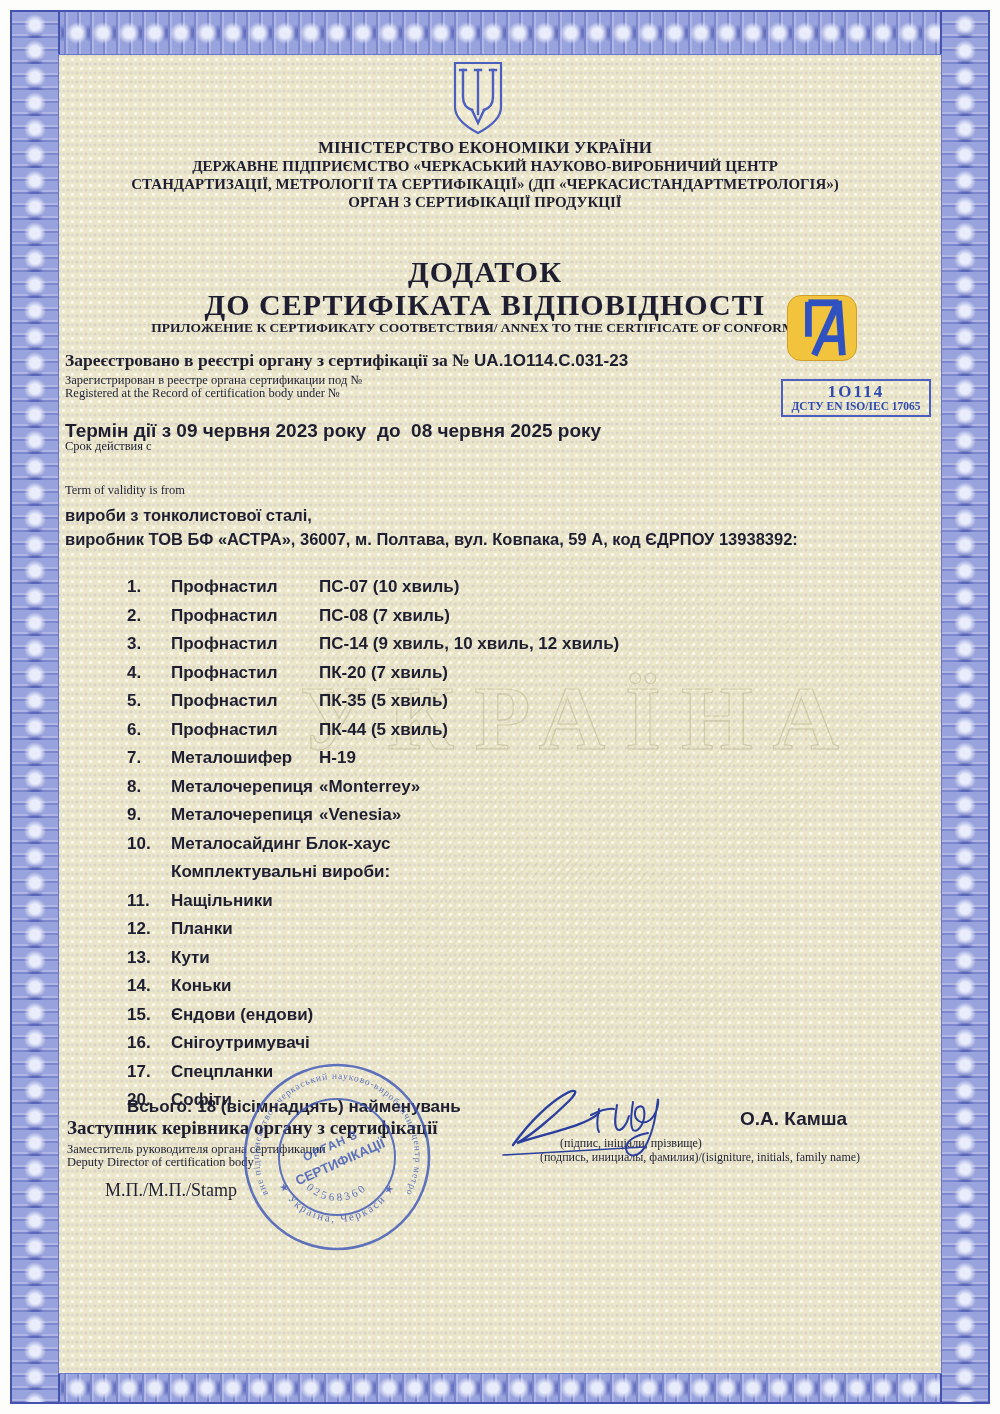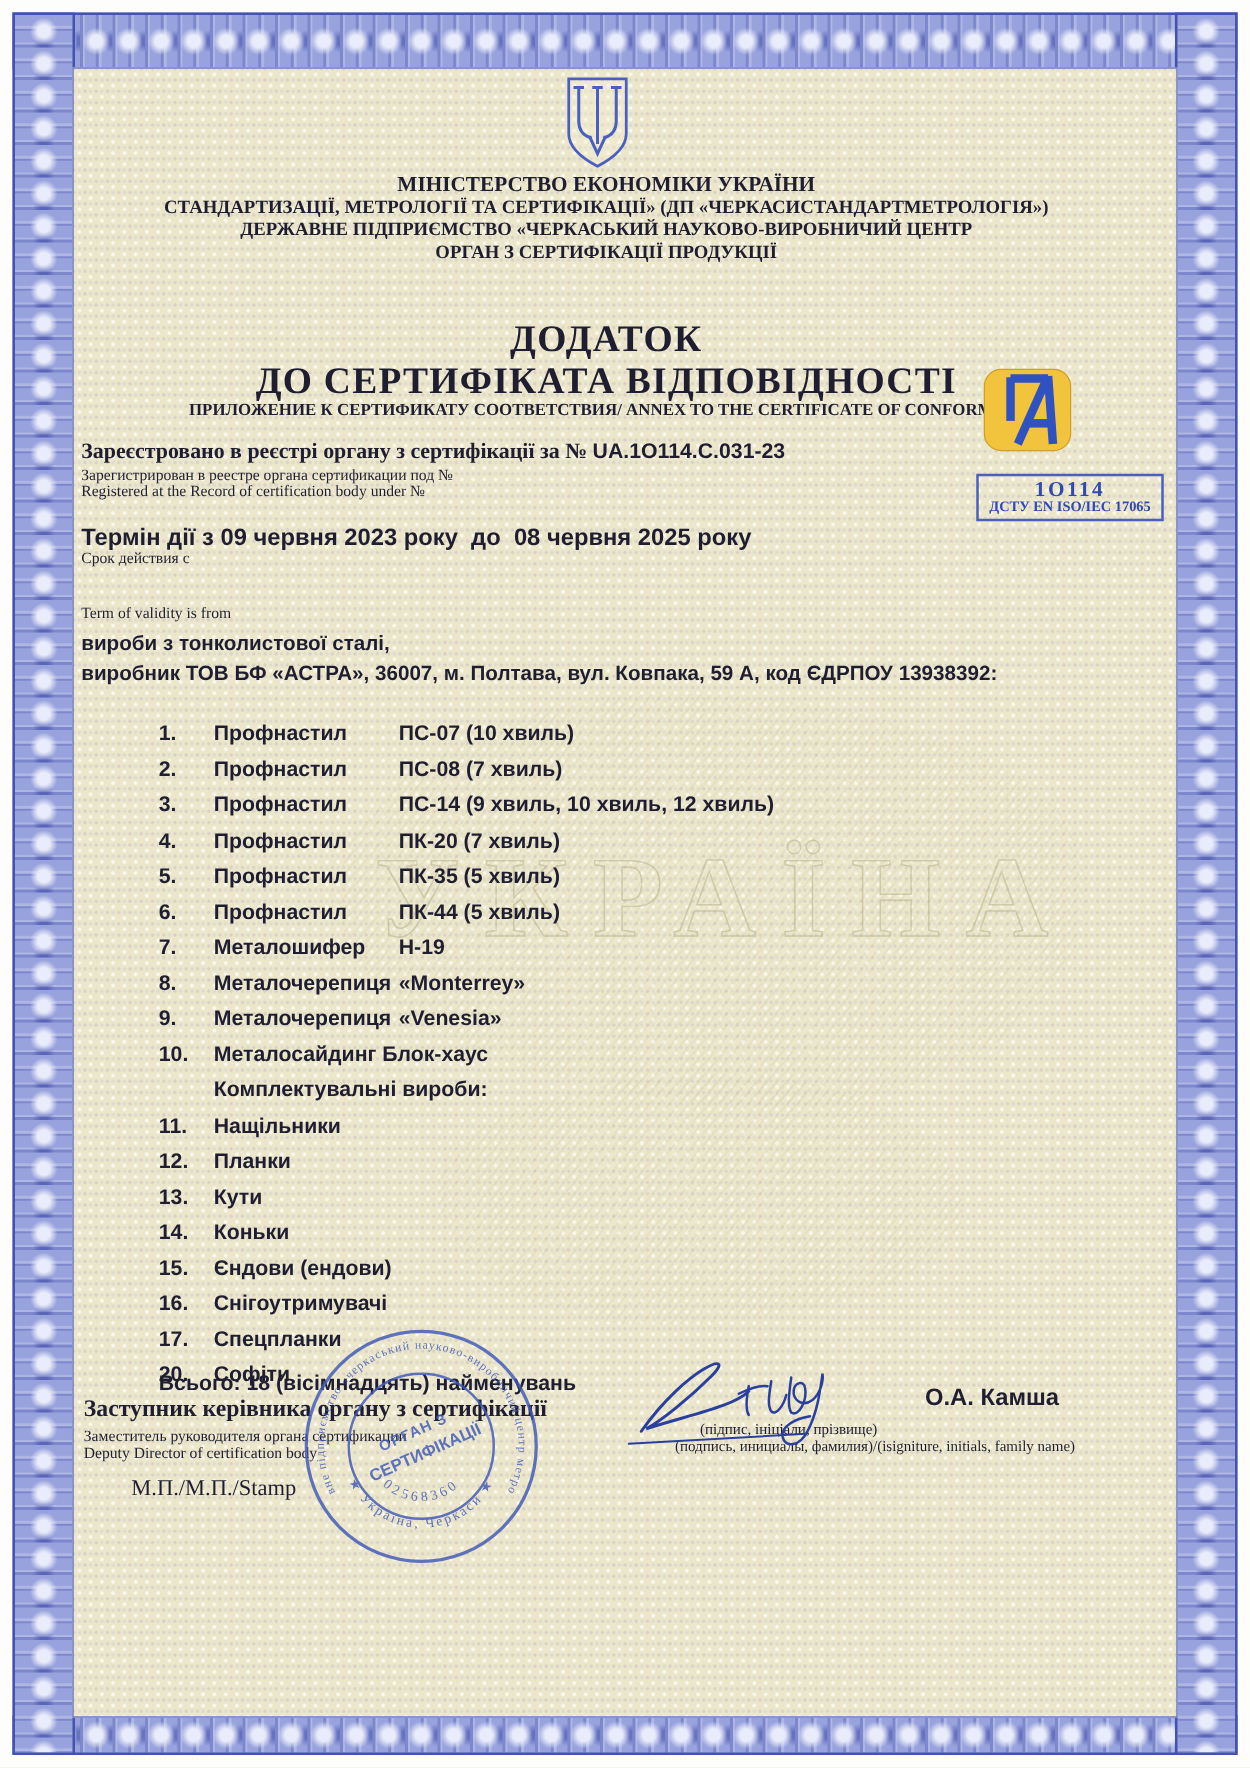--- a/index.html
+++ b/index.html
@@ -120,22 +120,22 @@
       <path d="M11,9 V36 Q11,46 20,49"></path>
       <path d="M41,9 V36 Q41,46 32,49"></path>
       <path d="M26,9 V53"></path>
       <path d="M20,49 L26,62 L32,49"></path>
       <path d="M8,9 H14 M38,9 H44 M23,9 H29"></path>
     </g>
   </svg>
 
   <div class="abs center hdr-wrap serif b">
     <div class="hdr1">МІНІСТЕРСТВО ЕКОНОМІКИ УКРАЇНИ</div>
+    <div class="hdr2">ДЕРЖАВНЕ ПІДПРИЄМСТВО «ЧЕРКАСЬКИЙ НАУКОВО-ВИРОБНИЧИЙ ЦЕНТР</div>
     <div class="hdr2">СТАНДАРТИЗАЦІЇ, МЕТРОЛОГІЇ ТА СЕРТИФІКАЦІЇ» (ДП «ЧЕРКАСИСТАНДАРТМЕТРОЛОГІЯ»)</div>
-    <div class="hdr2">ДЕРЖАВНЕ ПІДПРИЄМСТВО «ЧЕРКАСЬКИЙ НАУКОВО-ВИРОБНИЧИЙ ЦЕНТР</div>
     <div class="hdr2">ОРГАН З СЕРТИФІКАЦІЇ ПРОДУКЦІЇ</div>
   </div>
 
   <div class="abs center serif b title1">ДОДАТОК</div>
   <div class="abs center serif b title2">ДО СЕРТИФІКАТА ВІДПОВІДНОСТІ</div>
   <div class="abs center serif b title-sub">ПРИЛОЖЕНИЕ К СЕРТИФИКАТУ СООТВЕТСТВИЯ/ ANNEX TO THE CERTIFICATE OF CONFORMITY</div>
 
   <div class="abs naau-badge">
     <svg class="naau-glyph" width="68" height="64" viewBox="0 0 70 66">
       <g stroke="#2f52c0" stroke-width="7" fill="none">

